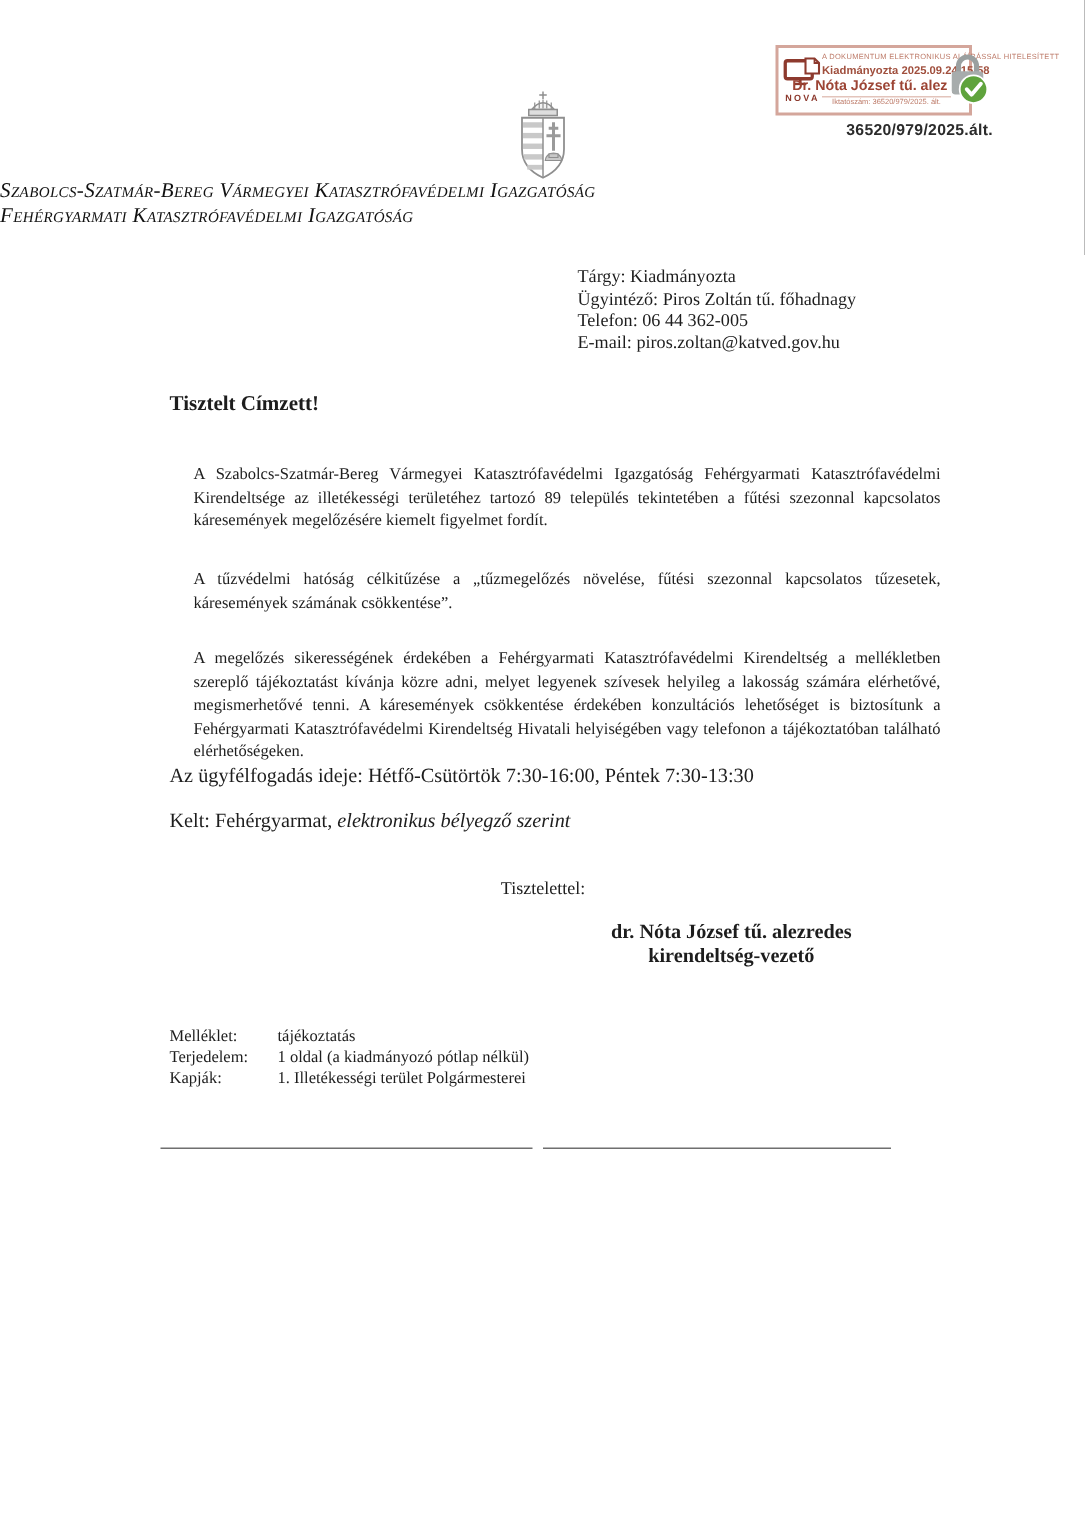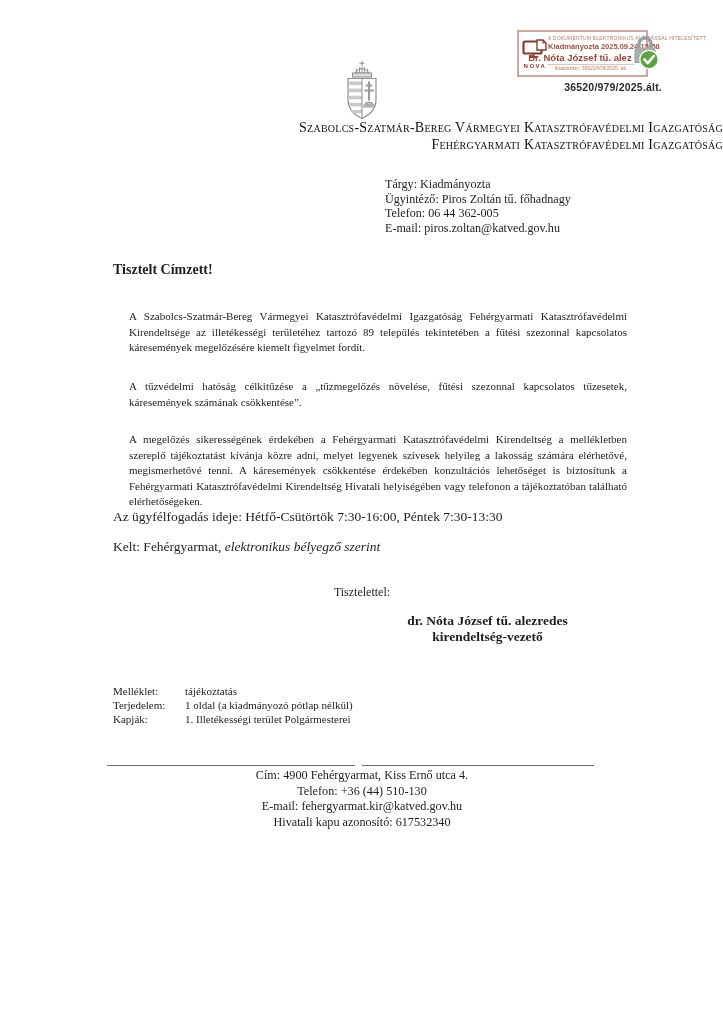--- a/index.html
+++ b/index.html
@@ -26,22 +26,22 @@
   .pen-mark{display:inline-block;width:5px;height:4px;background:#c79a8e;border-radius:1px;}
   .s-reg{font-size:5px;color:#bd7a68;white-space:nowrap;line-height:7px;border-top:1px solid #e3c4bb;}
   .stamp-seal{position:absolute;right:-14px;top:2px;}
   .ref-number{
     margin-top:4px;text-align:right;padding-right:0px;
     font-family:"Liberation Sans","DejaVu Sans",sans-serif;
     font-size:10.5px;font-weight:bold;color:#2b2b2b;letter-spacing:.2px;
   }
   
   .coat{position:absolute;top:60px;left:50%;transform:translateX(-50%);}
-  .org-header{position:absolute;top:119px;left:0;width:723px;text-align:right;
-    font-variant:small-caps;letter-spacing:.25px;color:#111;}
+  .org-header{position:absolute;top:119px;left:0;width:723px;text-align:left;
+    font-variant:small-caps;letter-spacing:.25px;color:#111;font-style:italic;}
   .org-line1{font-size:14px;line-height:17px;}
   .org-line2{font-size:14px;line-height:17px;}
   
   .subject-block{position:absolute;left:385px;top:177px;font-size:12.1px;line-height:14.6px;}
   
   .salutation{position:absolute;left:113px;top:262px;font-size:14px;font-weight:bold;}
   .body-par{position:absolute;left:113px;width:498px;margin:16px;text-align:justify;
     font-size:11px;line-height:15.5px;}
   .p1{top:293px;}
   .p2{top:363px;}
@@ -169,20 +169,14 @@
       <span>1 oldal (a kiadmányozó pótlap nélkül)</span>
     </div>
     <div class="att-row">
       <span class="att-label">Kapják:</span>
       <span>1. Illetékességi terület Polgármesterei</span>
     </div>
   </div>
 
   <div class="footer-rule seg1"></div>
   <div class="footer-rule seg2"></div>
-  <div class="footer">
-    <div>Cím: 4900 Fehérgyarmat, Kiss Ernő utca 4.</div>
-    <div>Telefon: +36 (44) 510-130</div>
-    <div>E-mail: fehergyarmat.kir@katved.gov.hu</div>
-    <div>Hivatali kapu azonosító: 617532340</div>
-  </div>
 
 </div>
 
 </body></html>

